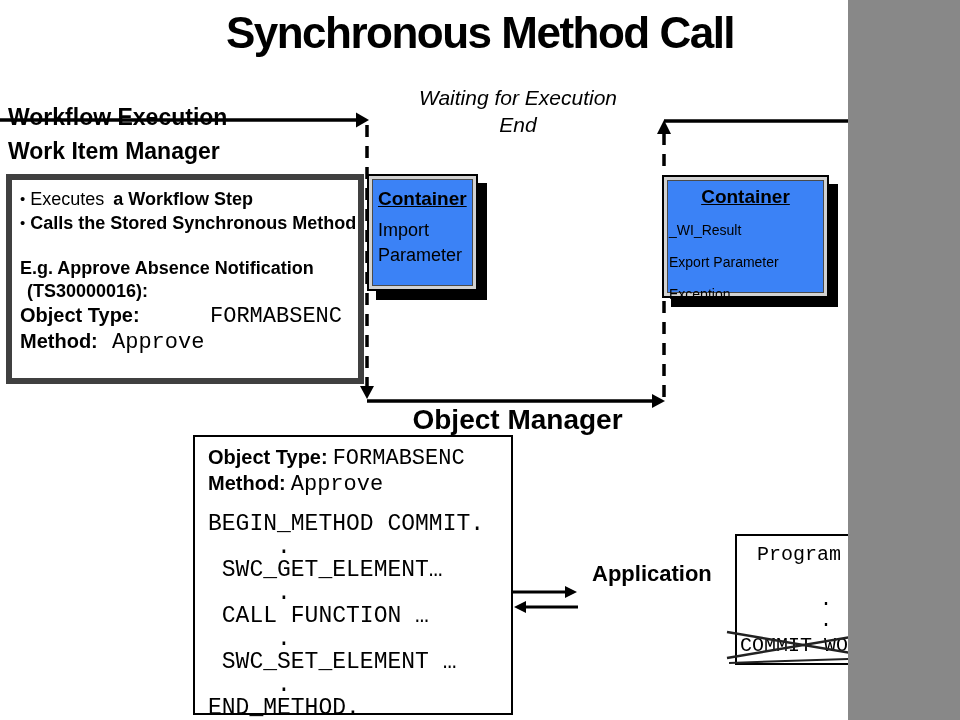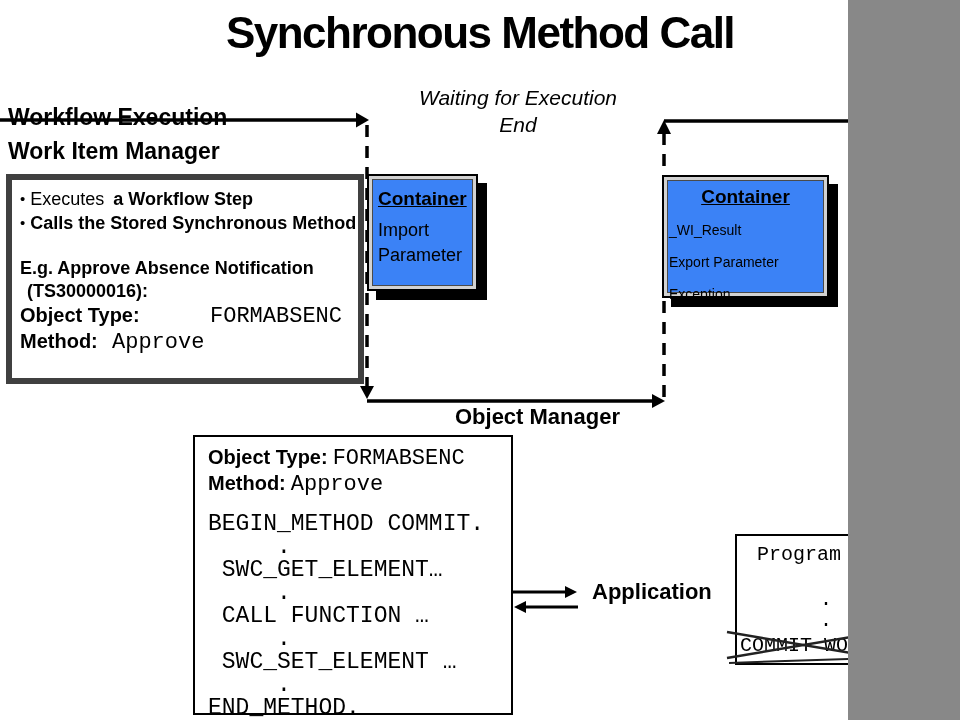--- a/index.html
+++ b/index.html
@@ -6,22 +6,22 @@
   #slide{
     position:relative;width:848px;height:720px;background:#fff;
     overflow:hidden;font-family:"Liberation Sans",sans-serif;color:#000;
   }
   
   #title{position:absolute;top:8px;left:0;width:960px;text-align:center;
     font-size:44px;font-weight:bold;letter-spacing:-1.5px;}
   .lane-label{position:absolute;font-weight:bold;font-size:23px;white-space:nowrap;}
   #wf-label{left:8px;top:92px;margin-top:12px;}
   #wim-label{left:8px;top:138px;}
-  #om-label{left:420px;top:404px;width:235px;text-align:center;font-size:22px;}
-  #app-label{left:592px;top:579px;font-size:22px;}
+  #om-label{left:400px;top:404px;width:235px;text-align:center;font-size:28px;}
+  #app-label{left:592px;top:561px;font-size:22px;}
   #waiting{position:absolute;left:385px;top:84px;width:266px;text-align:center;
     font-style:italic;font-size:21px;line-height:27px;z-index:2;}
   
   #info-box{position:absolute;left:6px;top:174px;width:330px;height:184px;
     background:#fff;border:6px solid #404040;padding:7px 8px;z-index:2;
     font-size:18px;line-height:23px;}
   .b-row{white-space:nowrap;}
   .b-marker{font-size:15px;vertical-align:1px;}
   .b-bold{font-weight:bold;}
   .b1-gap{margin-left:9px;}

